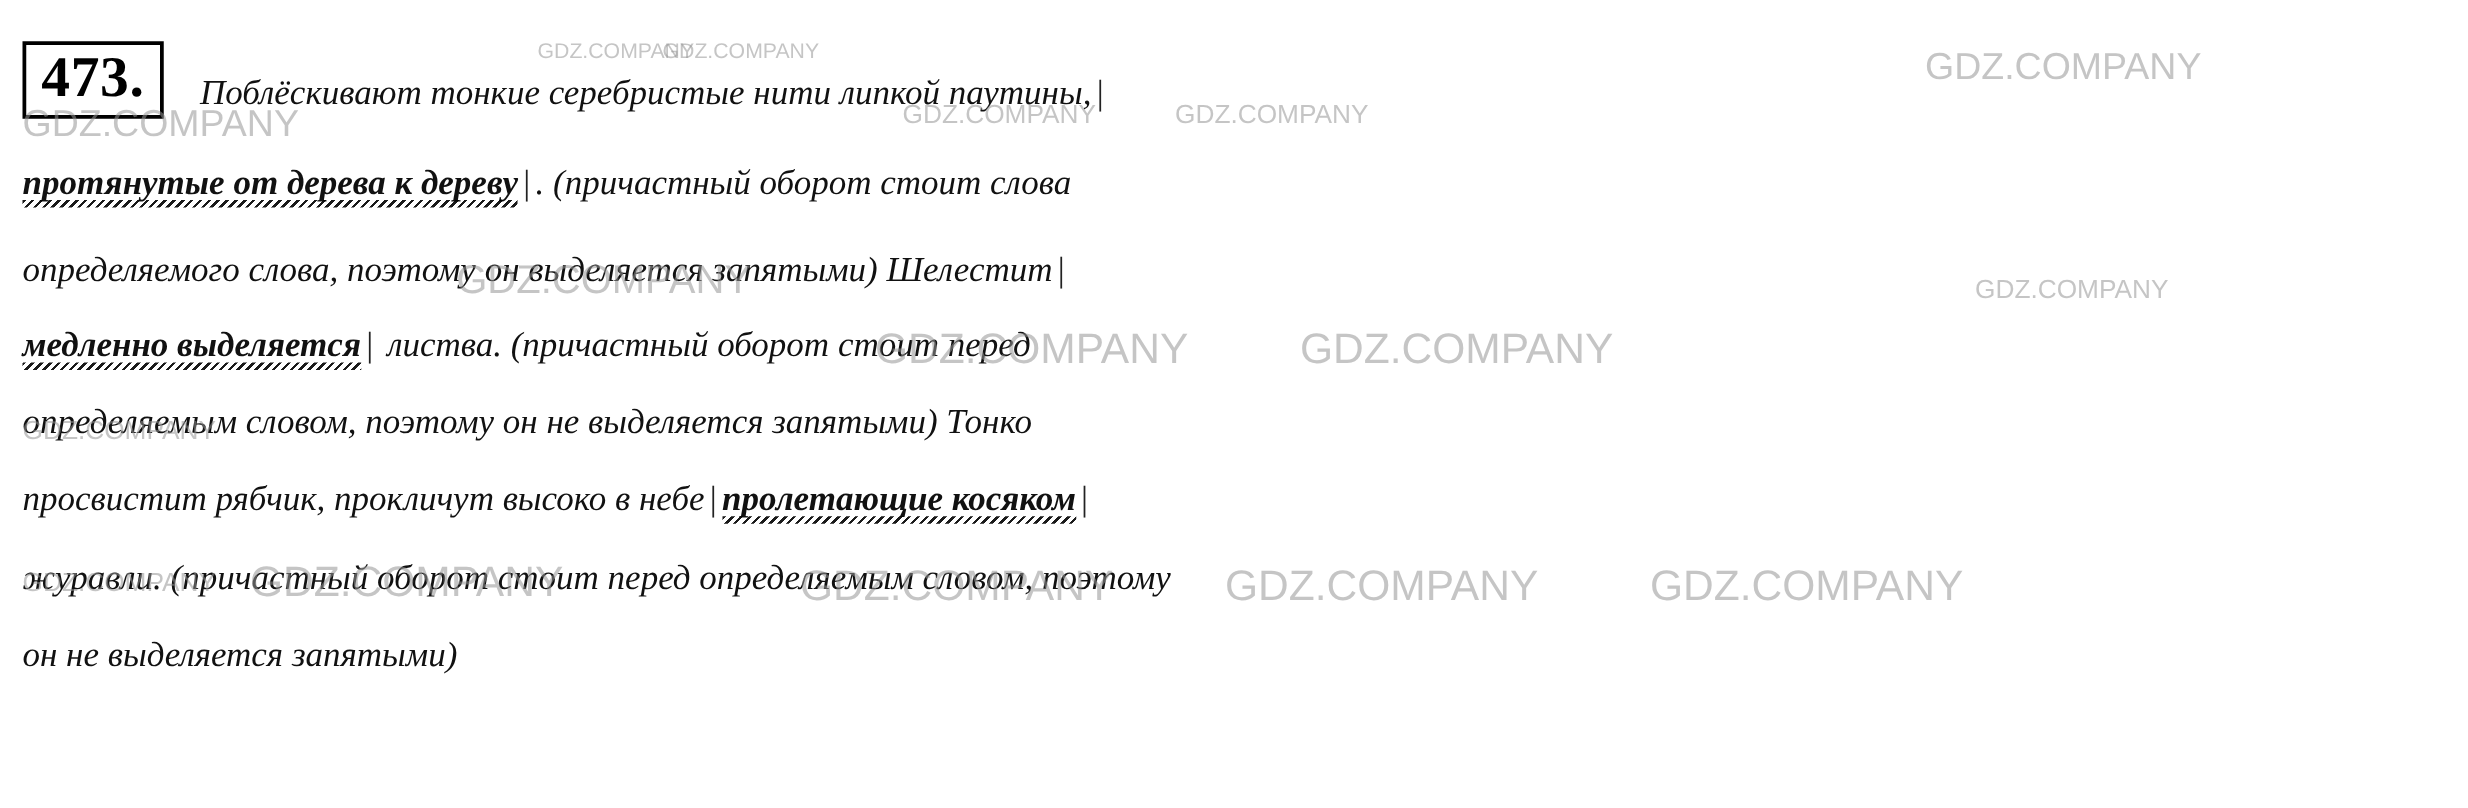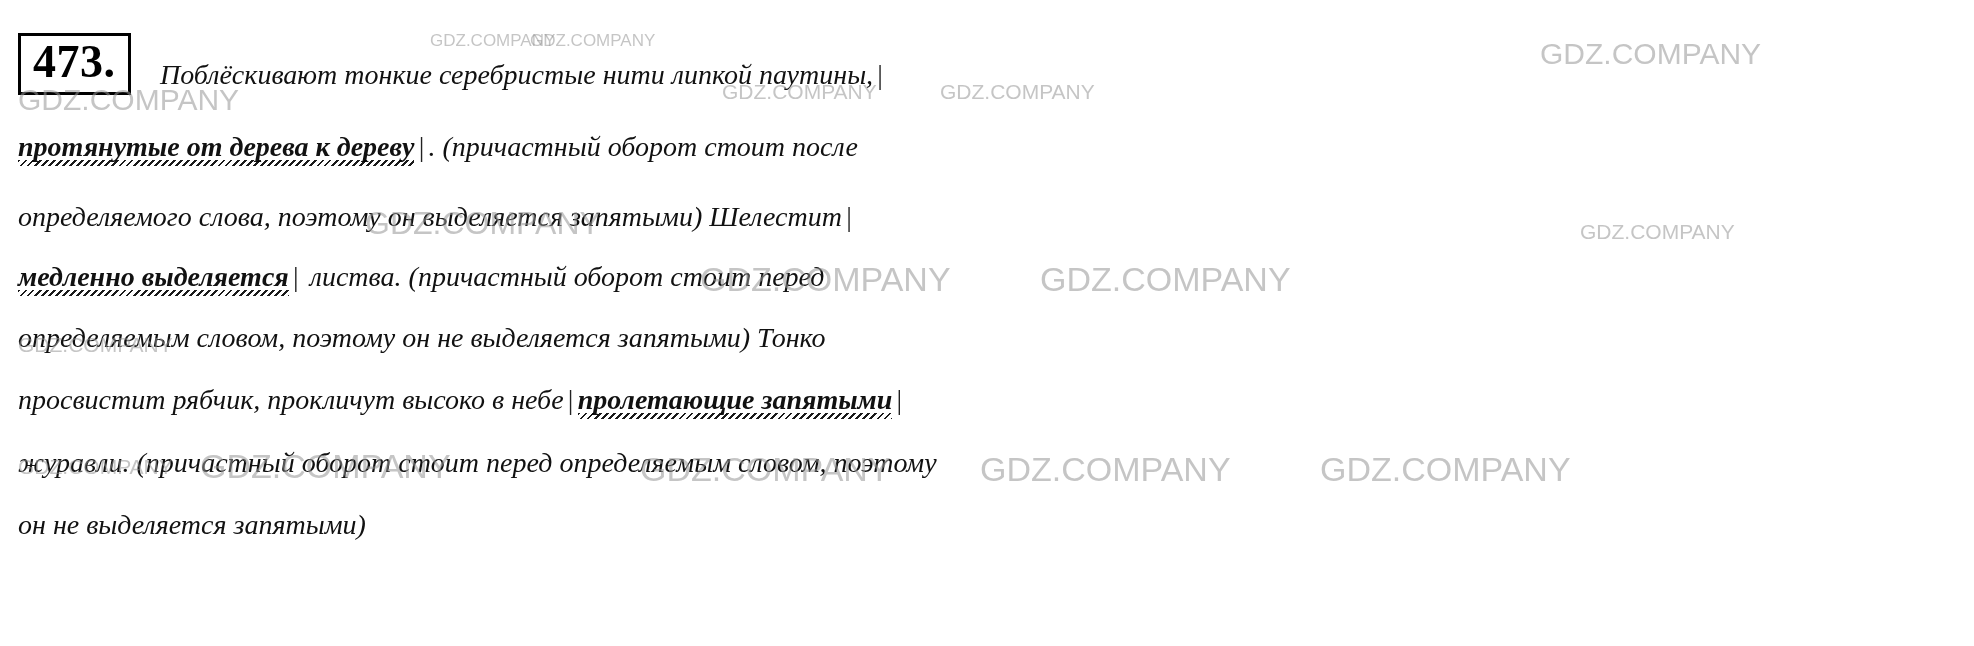--- a/index.html
+++ b/index.html
@@ -91,25 +91,25 @@
 </style>
 </head>
 <body>
 
 <div id="page">
 
   <div class="ex-number">473.</div>
 
   <div class="answer" id="answer-body" style="left: 0px; top: 0px; width: 1974px;">
       <div class="line" style="left: 160px; top: 20px;"><span>Поблёскивают тонкие серебристые нити липкой паутины,</span><span class="sep">|</span></div>
-      <div class="line" style="left: 18px; top: 92px;"><span class="wavy">протянутые от дерева к дереву</span><span class="sep">|</span><span>. (причастный оборот стоит после</span></div>
+      <div class="line" style="left: 18px; top: 92px;"><span class="wavy">протянутые от дерева к дереву</span><span class="sep">|</span><span>. (причастный оборот стоит слова</span></div>
       <div class="line" style="left: 18px; top: 162px;"><span>определяемого слова, поэтому он выделяется запятыми) Шелестит</span><span class="sep">|</span></div>
       <div class="line" style="left: 18px; top: 222px;"><span class="wavy">медленно выделяется</span><span class="sep">|</span><span> листва. (причастный оборот стоит перед</span></div>
       <div class="line" style="left: 18px; top: 283px;"><span>определяемым словом, поэтому он не выделяется запятыми) Тонко</span></div>
-      <div class="line" style="left: 18px; top: 345px;"><span>просвистит рябчик, прокличут высоко в небе</span><span class="sep">|</span><span class="wavy">пролетающие запятыми</span><span class="sep">|</span></div>
+      <div class="line" style="left: 18px; top: 345px;"><span>просвистит рябчик, прокличут высоко в небе</span><span class="sep">|</span><span class="wavy">пролетающие косяком</span><span class="sep">|</span></div>
       <div class="line" style="left: 18px; top: 408px;"><span>журавли. (причастный оборот стоит перед определяемым словом, поэтому</span></div>
       <div class="line" style="left: 18px; top: 470px;"><span>он не выделяется запятыми)</span></div>
     </div>
 
   <div id="watermark-layer">
       <div class="wm" style="left: 430px; top: 16px; font-size: 17px;">GDZ.COMPANY</div>
       <div class="wm" style="left: 530px; top: 16px; font-size: 17px;">GDZ.COMPANY</div>
       <div class="wm" style="left: 1540px; top: 22px; font-size: 30px;">GDZ.COMPANY</div>
       <div class="wm" style="left: 18px; top: 68px; font-size: 30px;">GDZ.COMPANY</div>
       <div class="wm" style="left: 722px; top: 65px; font-size: 21px;">GDZ.COMPANY</div>

